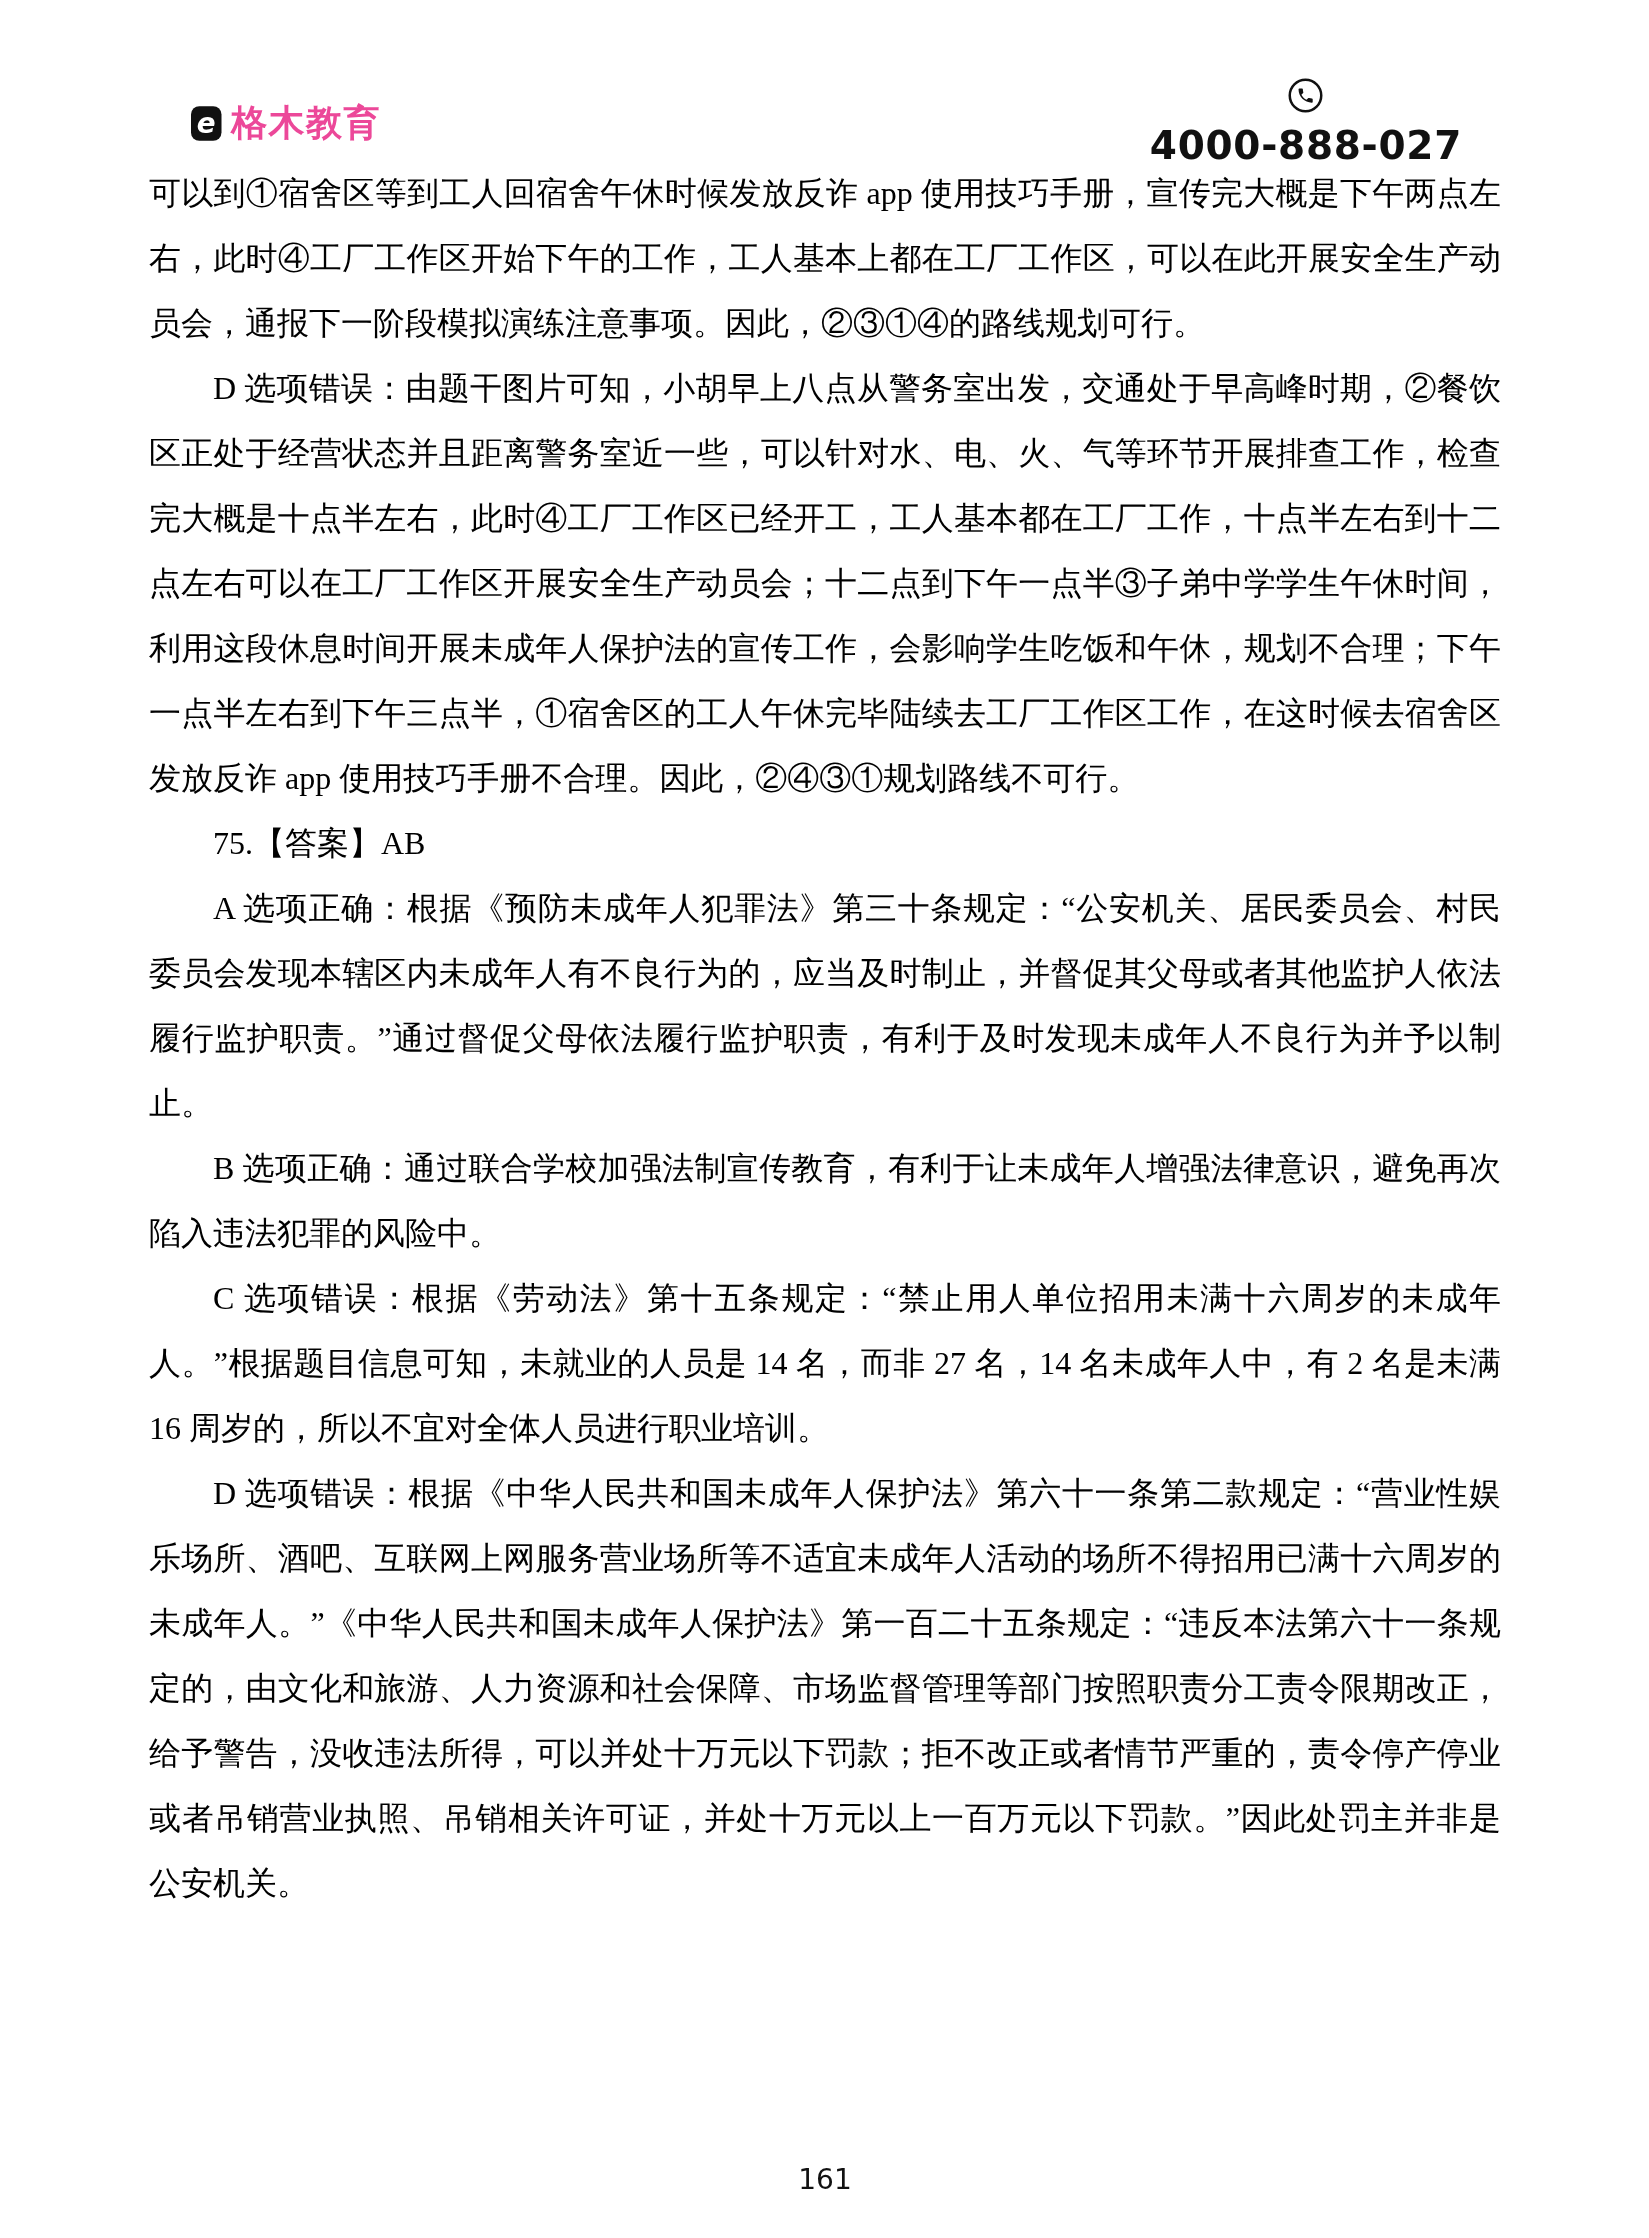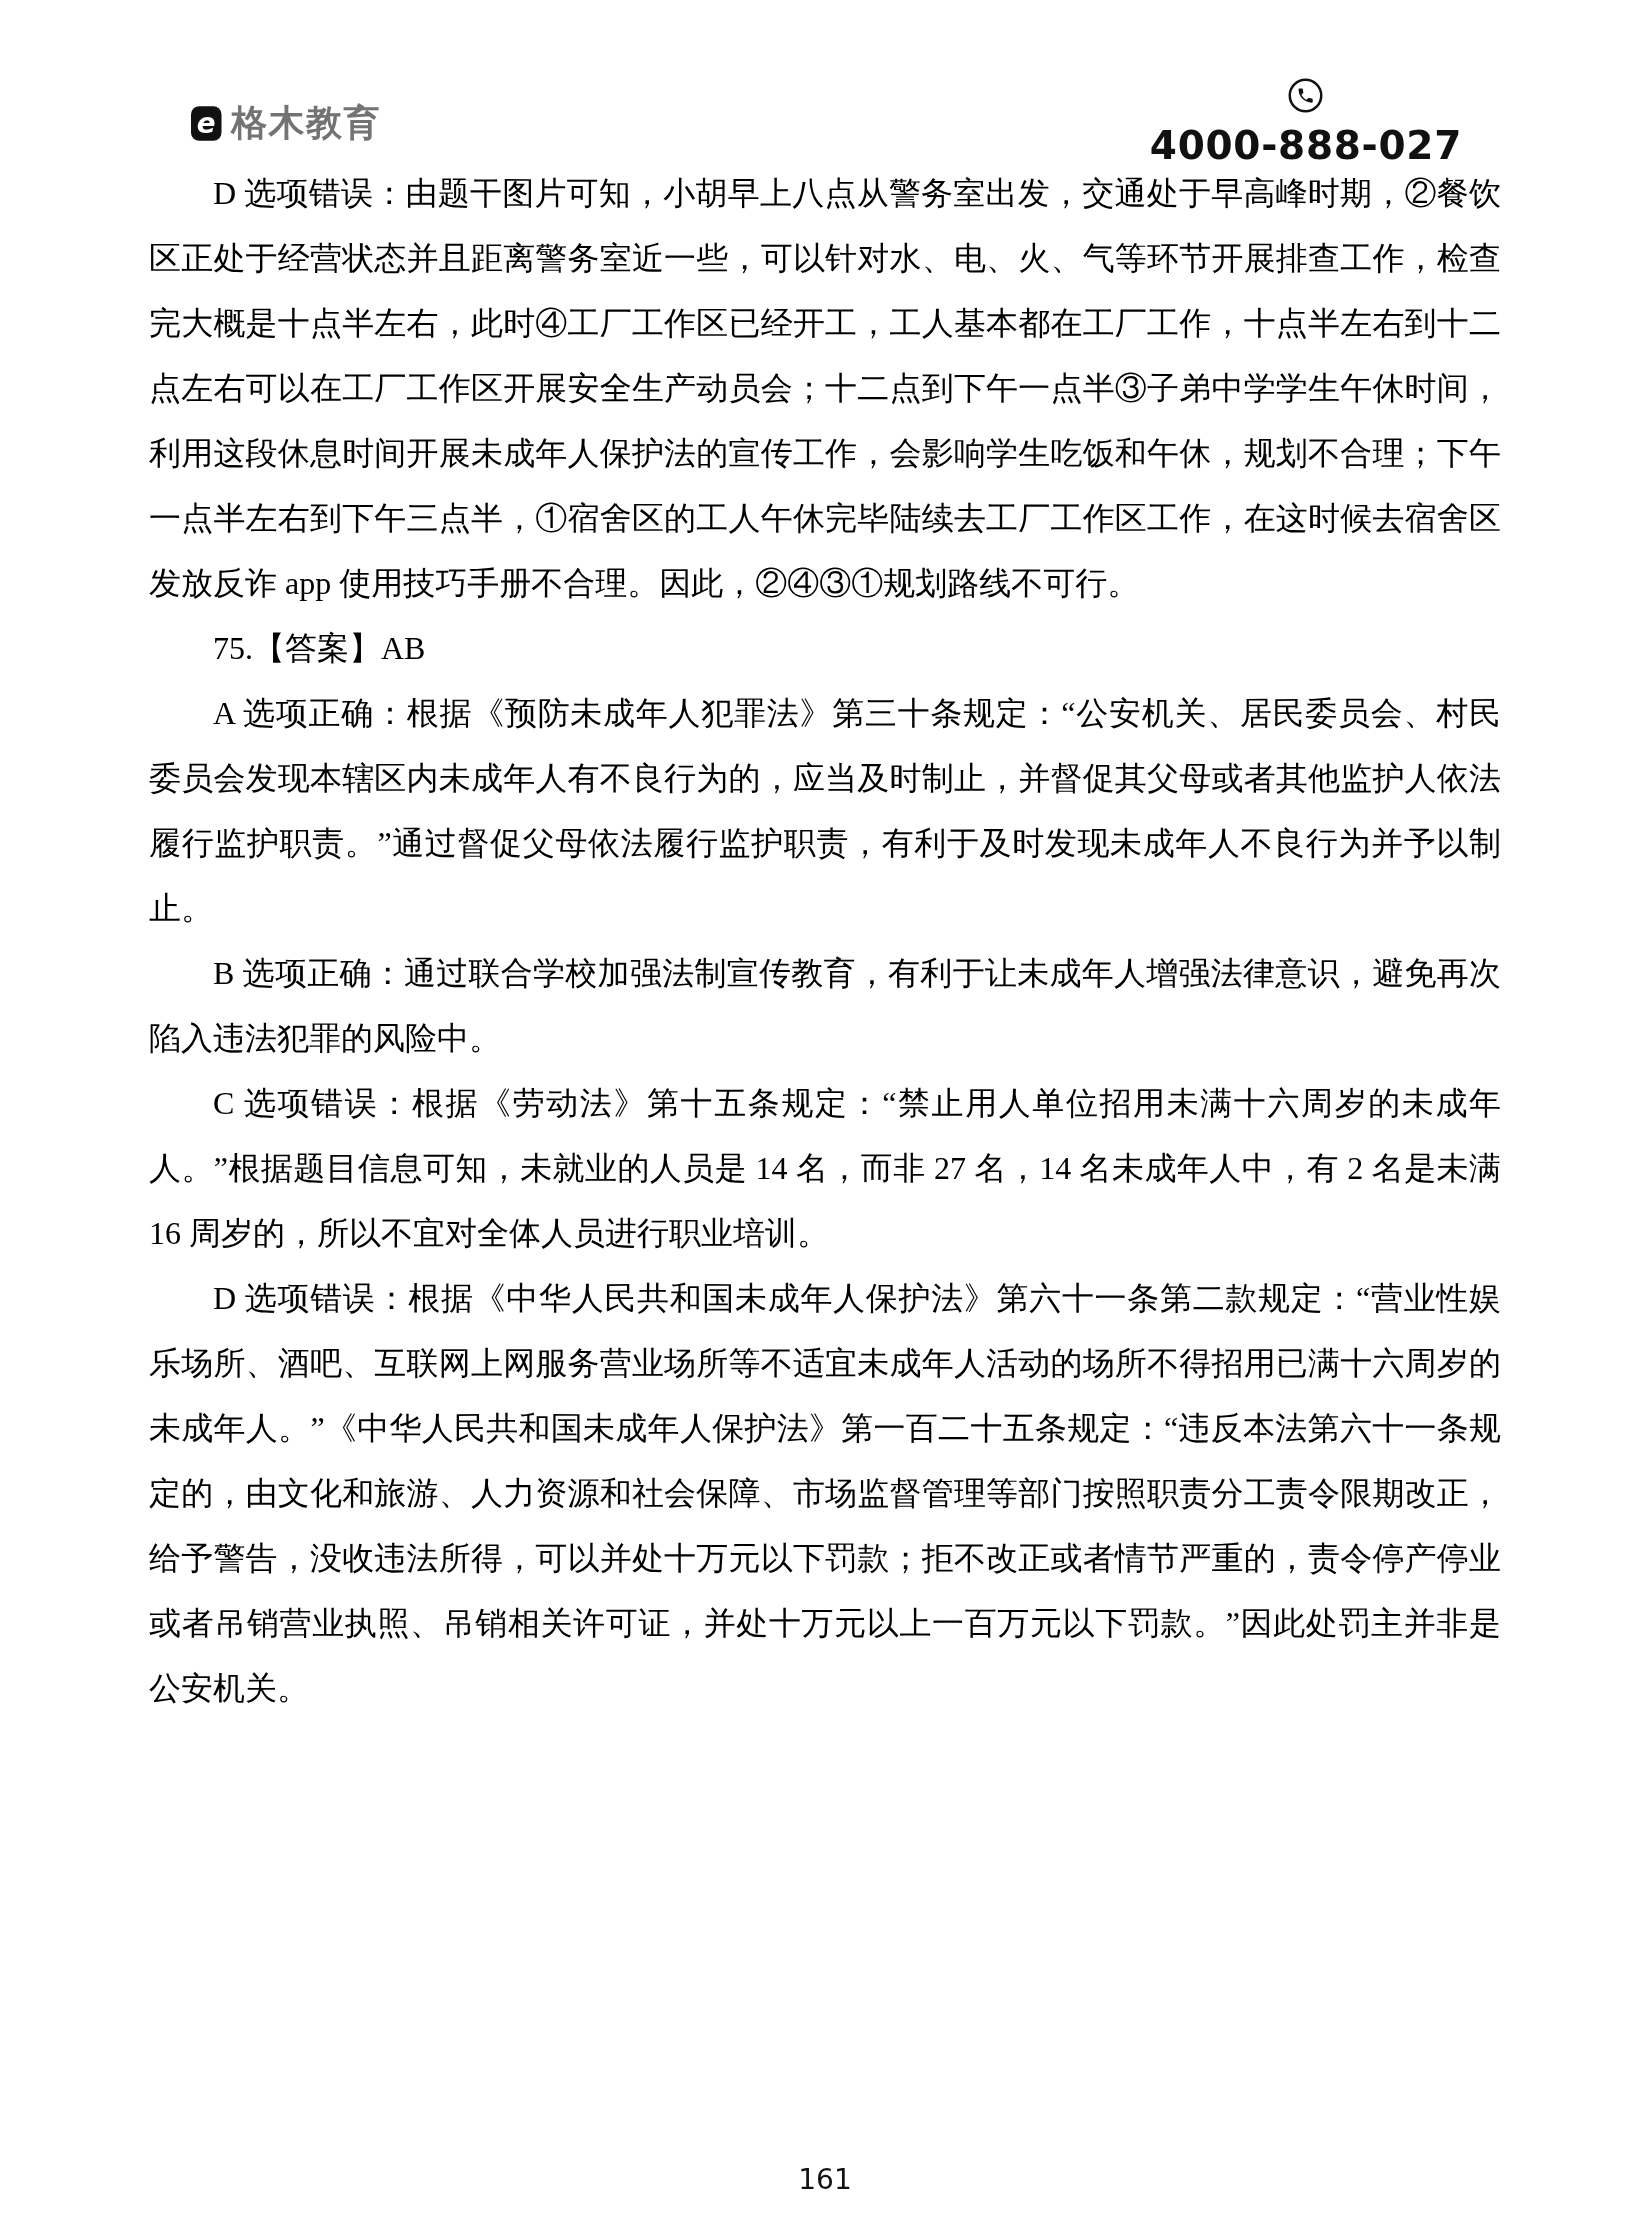--- a/index.html
+++ b/index.html
@@ -28,21 +28,21 @@
     display: flex;
     align-items: center;
     gap: 9.7px;
   }
   .brand-icon svg { display: block; }
   .brand-name {
     font-family: "DejaVu Sans", "Liberation Sans", sans-serif;
     font-weight: bold;
     font-size: 36px;
     letter-spacing: 1.4px;
-    color: #737373;
+    color: #ec4899;
   }
   .phone {
     display: flex;
     align-items: center;
     gap: 9.7px;
     flex-direction: column;
   }
   .phone-icon svg { display: block; }
   .phone-number {
     font-family: "DejaVu Sans", "Liberation Sans", sans-serif;
@@ -100,20 +100,21 @@
           <g transform="translate(5.6 5.6) scale(0.54)">
             <path fill="#111111" d="M6.62 10.79c1.44 2.83 3.76 5.14 6.59 6.59l2.2-2.2c.27-.27.67-.36 1.02-.24 1.12.37 2.33.57 3.57.57.55 0 1 .45 1 1V20c0 .55-.45 1-1 1-9.39 0-17-7.61-17-17 0-.55.45-1 1-1h3.5c.55 0 1 .45 1 1 0 1.25.2 2.45.57 3.57.11.35.03.74-.25 1.02l-2.2 2.2z"></path>
           </g>
         </svg>
       </span>
       <span class="phone-number">4000-888-027</span>
     </div>
   </header>
 
   <main class="content">
+      <p class="para">可以到①宿舍区等到工人回宿舍午休时候发放反诈 app 使用技巧手册，宣传完大概是下午两点左右，此时④工厂工作区开始下午的工作，工人基本上都在工厂工作区，可以在此开展安全生产动员会，通报下一阶段模拟演练注意事项。因此，②③①④的路线规划可行。</p>
       <p class="para indent">D 选项错误：由题干图片可知，小胡早上八点从警务室出发，交通处于早高峰时期，②餐饮区正处于经营状态并且距离警务室近一些，可以针对水、电、火、气等环节开展排查工作，检查完大概是十点半左右，此时④工厂工作区已经开工，工人基本都在工厂工作，十点半左右到十二点左右可以在工厂工作区开展安全生产动员会；十二点到下午一点半③子弟中学学生午休时间，利用这段休息时间开展未成年人保护法的宣传工作，会影响学生吃饭和午休，规划不合理；下午一点半左右到下午三点半，①宿舍区的工人午休完毕陆续去工厂工作区工作，在这时候去宿舍区发放反诈 app 使用技巧手册不合理。因此，②④③①规划路线不可行。</p>
       <p class="para indent">75.【答案】AB</p>
       <p class="para indent">A 选项正确：根据《预防未成年人犯罪法》第三十条规定：“公安机关、居民委员会、村民委员会发现本辖区内未成年人有不良行为的，应当及时制止，并督促其父母或者其他监护人依法履行监护职责。”通过督促父母依法履行监护职责，有利于及时发现未成年人不良行为并予以制止。</p>
       <p class="para indent">B 选项正确：通过联合学校加强法制宣传教育，有利于让未成年人增强法律意识，避免再次陷入违法犯罪的风险中。</p>
       <p class="para indent">C 选项错误：根据《劳动法》第十五条规定：“禁止用人单位招用未满十六周岁的未成年人。”根据题目信息可知，未就业的人员是 14 名，而非 27 名，14 名未成年人中，有 2 名是未满 16 周岁的，所以不宜对全体人员进行职业培训。</p>
       <p class="para indent">D 选项错误：根据《中华人民共和国未成年人保护法》第六十一条第二款规定：“营业性娱乐场所、酒吧、互联网上网服务营业场所等不适宜未成年人活动的场所不得招用已满十六周岁的未成年人。”《中华人民共和国未成年人保护法》第一百二十五条规定：“违反本法第六十一条规定的，由文化和旅游、人力资源和社会保障、市场监督管理等部门按照职责分工责令限期改正，给予警告，没收违法所得，可以并处十万元以下罚款；拒不改正或者情节严重的，责令停产停业或者吊销营业执照、吊销相关许可证，并处十万元以上一百万元以下罚款。”因此处罚主并非是公安机关。</p>
     </main>
 
   <footer class="footer">
     <span class="page-number">161</span>

